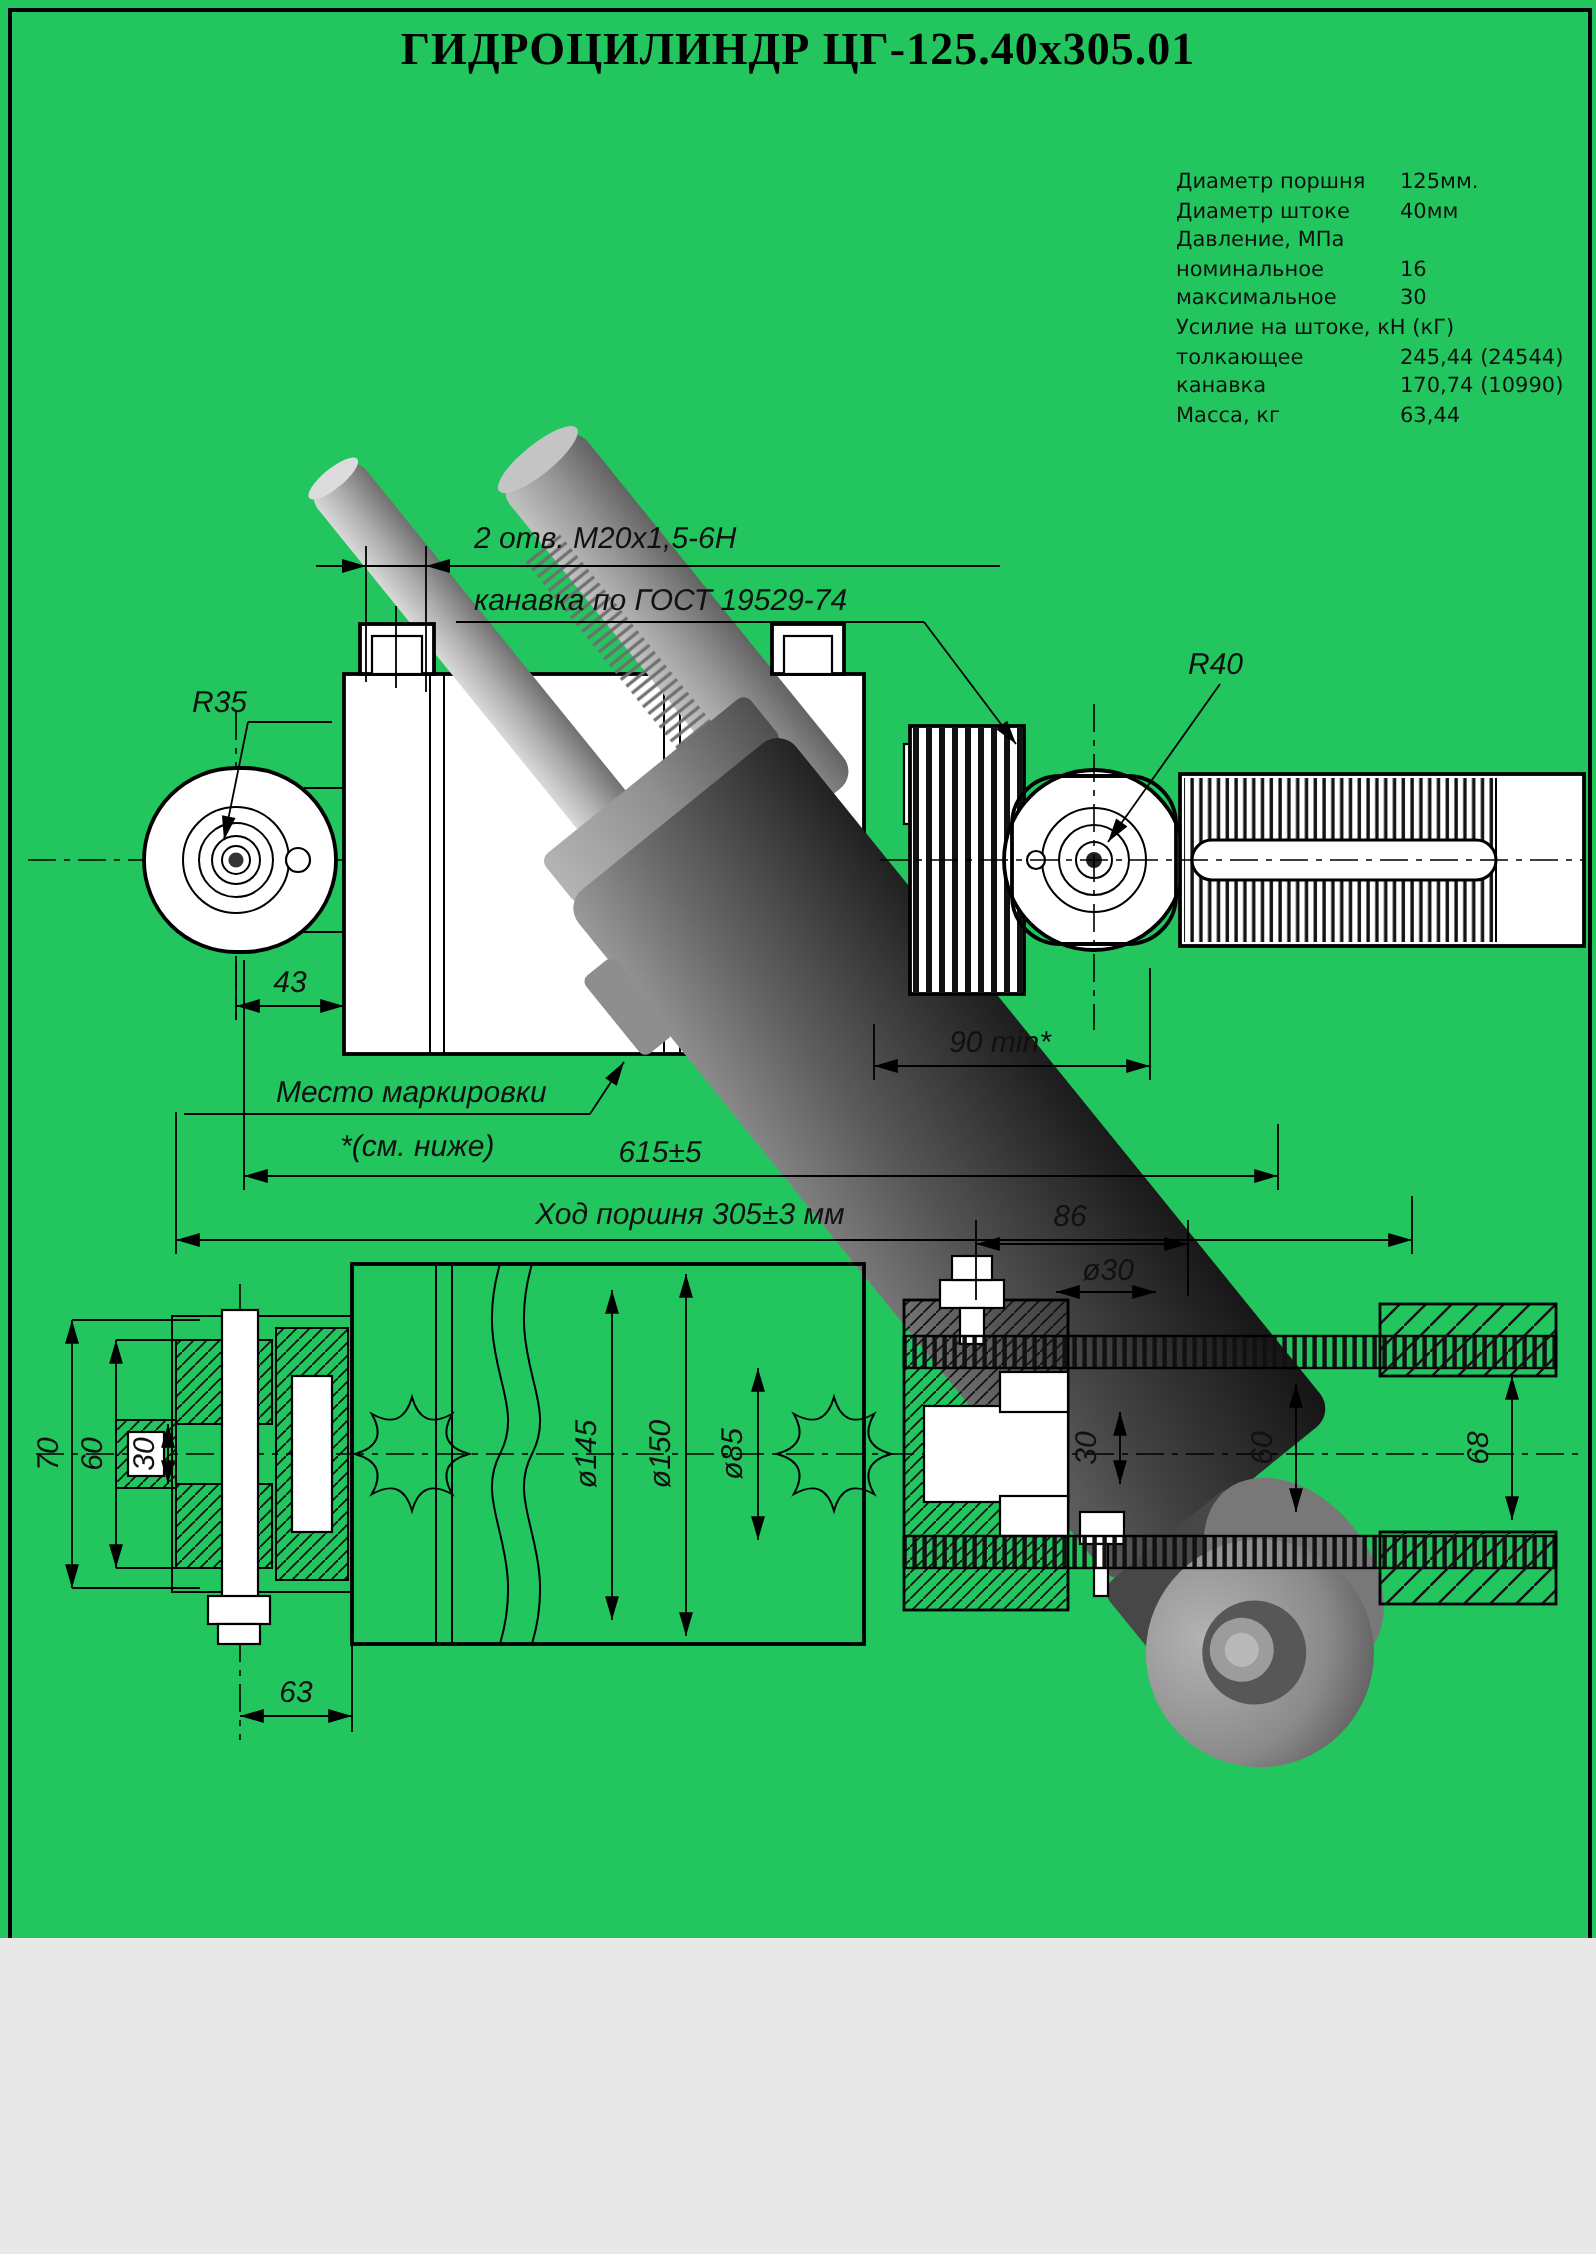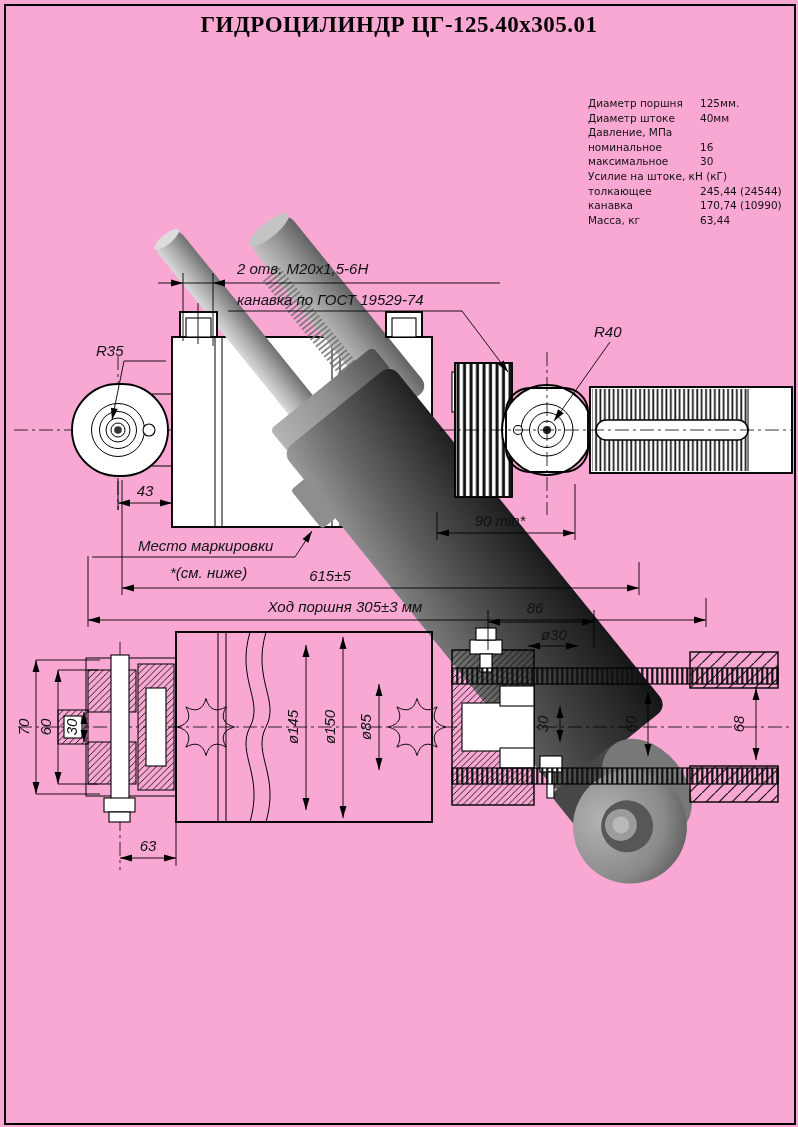--- a/index.html
+++ b/index.html
@@ -1,22 +1,22 @@
 <!DOCTYPE html>
 <html><head>
 <meta charset="utf-8">
 <style>
   html,body{margin:0;padding:0;background:#e8e8e8;}
-  #sheet{position:relative;width:798px;height:1127px;background:#f9a8d4;overflow:hidden;
+  #sheet{position:relative;width:798px;height:969px;background:#22c55e;overflow:hidden;
          font-family:"Liberation Sans",sans-serif;}
   #frame{position:absolute;left:4px;top:4px;width:788px;height:1117px;border:2px solid #000;}
   #title{position:absolute;left:0;top:12px;width:100%;text-align:center;
          font-family:"Liberation Serif",serif;font-weight:bold;font-size:23px;color:#000;
          letter-spacing:.5px;}
-  #specs{position:absolute;left:588px;top:96px;width:200px;
+  #specs{position:absolute;left:588px;top:84px;width:200px;
          font-family:"DejaVu Sans",sans-serif;font-size:10.5px;line-height:14.6px;color:#111;}
   .srow{display:grid;grid-template-columns:112px auto;white-space:nowrap;}
   .srow .v{overflow:visible;}
   #foot{position:absolute;left:50px;top:1044px;font-family:"DejaVu Sans",sans-serif;
         font-size:11px;line-height:18px;color:#222;}
   #foot .ind{padding-left:28px;}
   svg{position:absolute;left:0;top:0;}
   svg text{font-family:"Liberation Sans",sans-serif;font-style:italic;font-size:15px;fill:#111;}
   .ol{fill:none;stroke:#000;stroke-width:1.9;}
   .ol2{fill:#fff;stroke:#000;stroke-width:1.9;}

